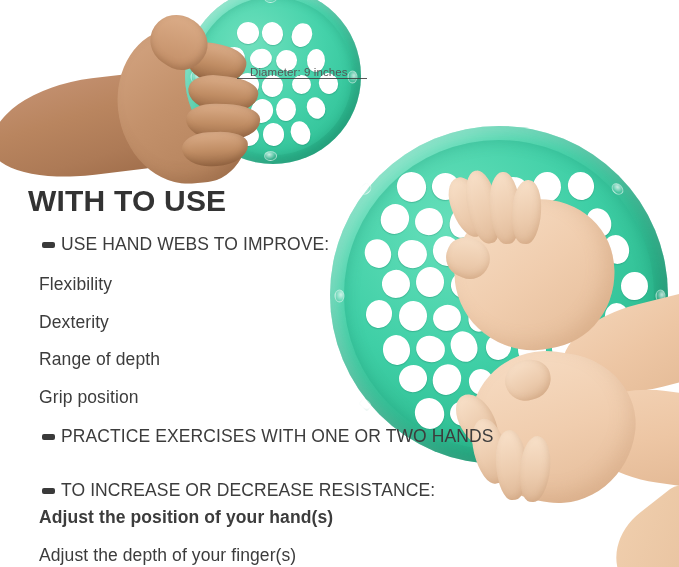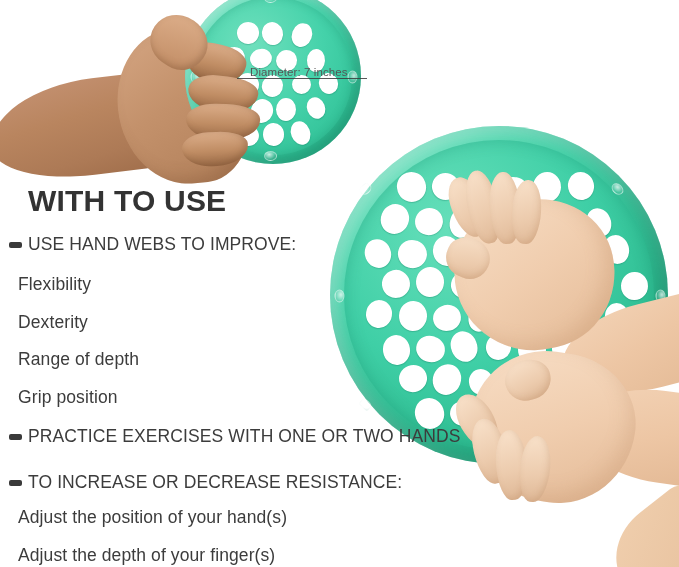--- a/index.html
+++ b/index.html
@@ -127,33 +127,33 @@
 
   #measure-small{left:237px;top:68px;width:130px;height:20px;}
   #measure-small .mlabel{left:10px;font-size:11.5px;color:#555;}
   #measure-large{left:272px;top:264px;width:394px;height:20px;}
 
   
   #text-block{position:absolute;left:0;top:176px;width:520px;}
   #heading{position:absolute;left:28px;top:8px;font-size:30px;font-weight:bold;
            color:#333333;letter-spacing:.2px;}
 
-  .row{position:absolute;left:0;display:flex;align-items:center;}
+  .row{position:absolute;left:0;display:flex;align-items:center;padding-left:33px;}
   .dash{width:13px;height:6px;border-radius:2px;background:#3a3a3a;margin-left:9px;margin-right:6px;flex:none;}
   .btxt{font-size:17.5px;color:#3c3c3c;white-space:nowrap;letter-spacing:.1px;}
-  .sub{position:absolute;left:18px;font-size:17.5px;color:#3c3c3c;white-space:nowrap;letter-spacing:.1px;text-align:right;}
+  .sub{position:absolute;left:39px;font-size:17.5px;color:#3c3c3c;white-space:nowrap;letter-spacing:.1px;text-align:right;}
 
   #r-improve{top:58px;}
   #s-flex{top:98px;}
   #s-dext{top:136px;}
   #s-range{top:173px;}
   #s-grip{top:211px;}
   #r-practice{top:250px;}
-  #r-resist{top:296px;}
-  #s-pos{top:331px;}
+  #r-resist{top:304px;}
+  #s-pos{top:331px;font-weight:bold;}
   #s-depth{top:369px;}
 </style>
 </head>
 <body>
 
 <div id="stage">
 
   <div class="arm" id="arm-left"></div>
   <div class="arm" id="hand-left"></div>
 
@@ -272,21 +272,21 @@
   <div class="finger-d" id="fd1"></div>
   <div class="finger-d" id="fd2"></div>
   <div class="finger-d" id="fd3"></div>
   <div class="finger-d" id="fd4"></div>
   <div class="finger-d" id="thumb-d"></div>
 
   <div class="arm" id="arm-corner"></div>
 
   <div class="measure" id="measure-small">
     <div class="line"></div>
-    <div class="mlabel">Diameter: 7 inches</div>
+    <div class="mlabel">Diameter: 9 inches</div>
   </div>
 
 
   <div id="text-block">
 
     <div id="heading">WITH TO USE</div>
 
     <div class="row" id="r-improve">
       <span class="dash"></span>
       <span class="btxt">USE HAND WEBS TO IMPROVE:</span>

